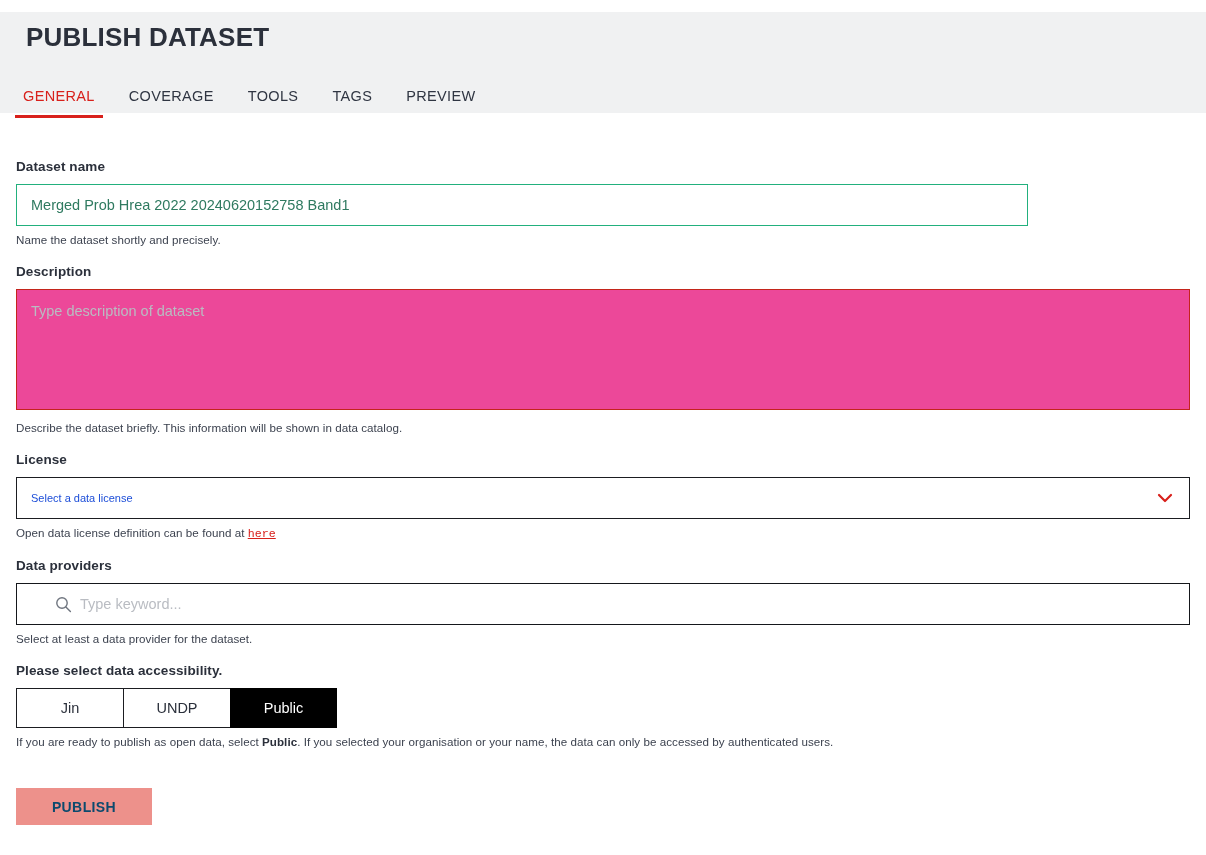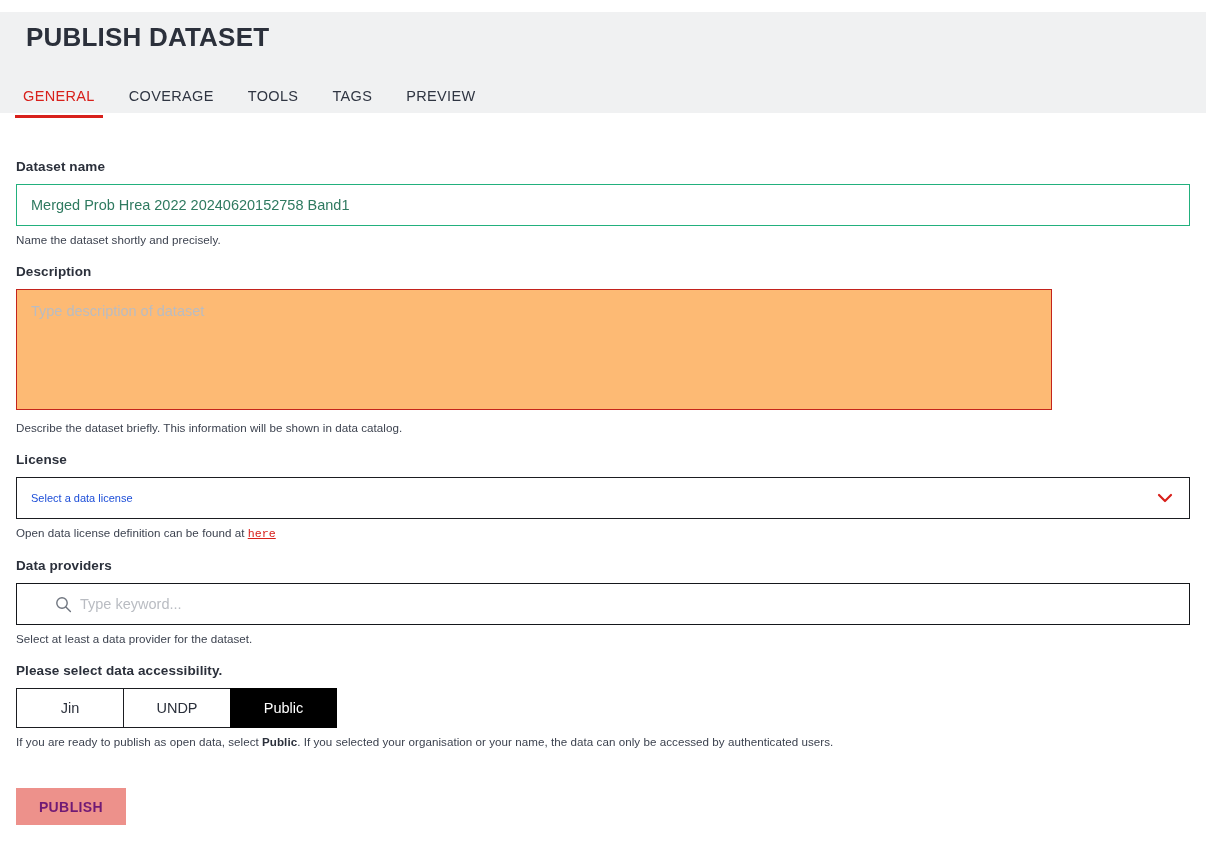--- a/index.html
+++ b/index.html
@@ -77,37 +77,37 @@
   }
   .help b { font-weight: bold; color: #2b303b; }
   .link-red {
     color: #d8201b;
     text-decoration: underline;
     cursor: pointer;
     font-family: Liberation Mono, monospace;
   }
 
   .input-text {
-    width: 1174px;
+    width: 1012px;
     height: 42px;
     border: 1px solid #22b07d;
     background: #fff;
     padding: 0 14px;
     font-size: 14.5px;
     font-family: "Liberation Sans", sans-serif;
     color: #2f7a60;
     outline: none;
     border-radius: 0;
   }
 
   .textarea-desc {
-    width: 1036px;
+    width: 1174px;
     height: 121px;
     border: 1px solid #c4241c;
-    background: #fdba74;
+    background: #ec4899;
     padding: 12px 14px;
     font-size: 14.5px;
     font-family: "Liberation Sans", sans-serif;
     color: #2b303b;
     resize: none;
     outline: none;
     border-radius: 0;
     line-height: 1.3;
   }
   .textarea-desc::placeholder { color: #b9bcc2; }
@@ -185,24 +185,24 @@
   .seg-btn:last-child { border-right: 1px solid #1b1d21; }
   .seg-btn.selected {
     background: #000000;
     color: #ffffff;
     border-color: #000000;
   }
 
   .publish-btn {
     margin-top: 22px;
     background: #ed918b;
-    color: #701a75;
+    color: #0c4a6e;
     border: none;
     height: 37px;
-    width: 110px;
+    width: 136px;
     font-size: 14px;
     font-weight: bold;
     letter-spacing: 0.4px;
     font-family: "Liberation Sans", sans-serif;
     cursor: pointer;
     border-radius: 0;
   }
 </style>
 </head>
 <body>

